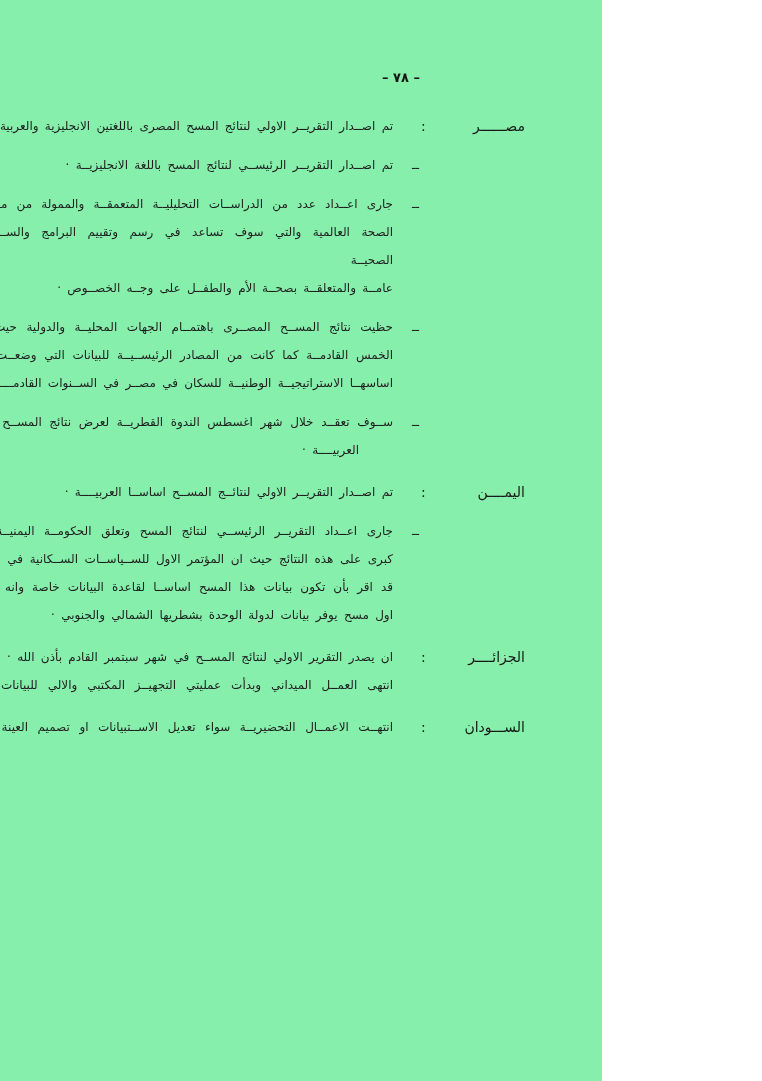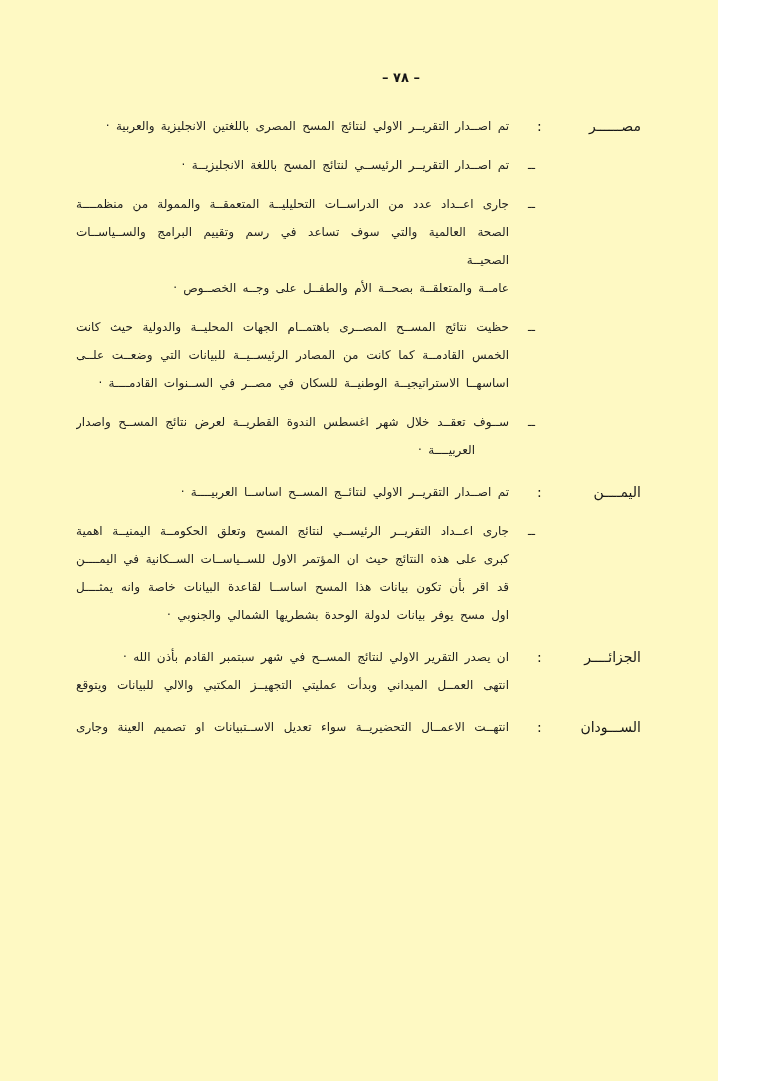--- a/index.html
+++ b/index.html
@@ -1,20 +1,20 @@
 <!DOCTYPE html>
 <html lang="ar"><head>
 <meta charset="utf-8">
 <style>
   html, body { margin: 0; padding: 0; background: #ffffff; }
   .page {
     position: relative;
-    width: 718px;
+    width: 602px;
     height: 1081px;
-    background: #fef9c3;
+    background: #86efac;
     font-family: "DejaVu Sans", sans-serif;
     color: #1e1e1e;
     direction: rtl;
     overflow: hidden;
   }
   .page-number {
     position: absolute;
     top: 70px;
     left: 366px;
     width: 70px;

